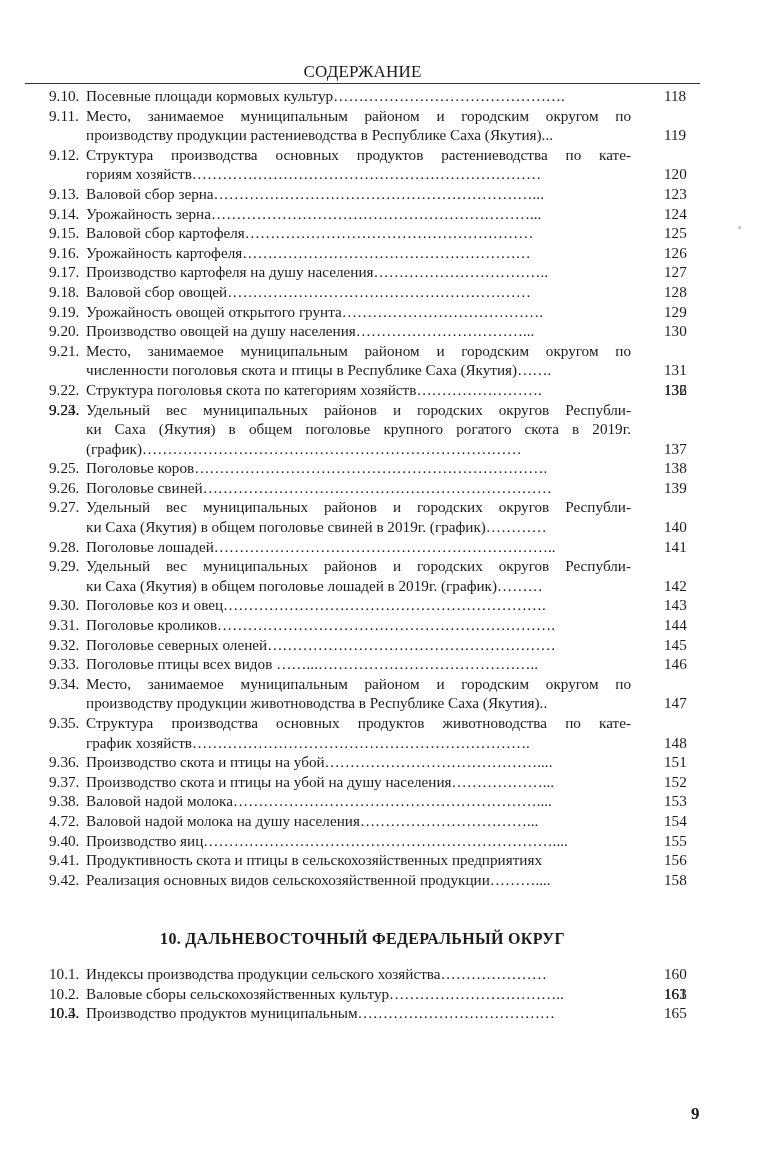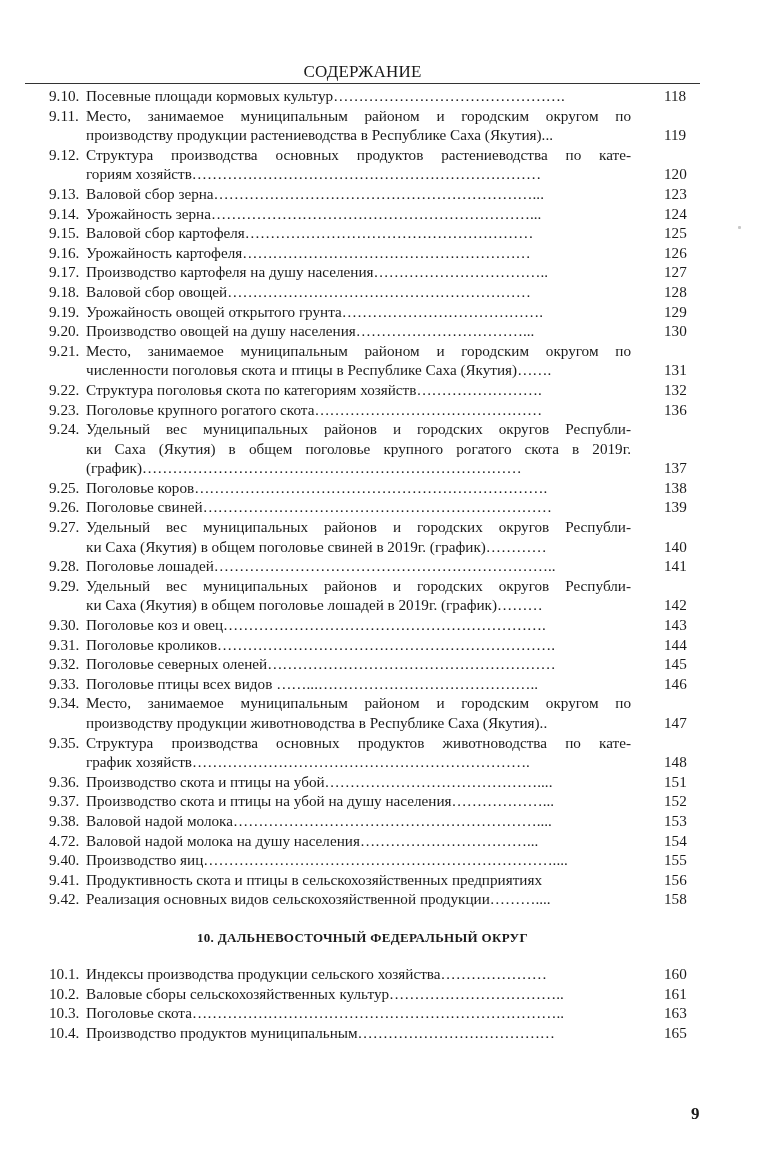--- a/index.html
+++ b/index.html
@@ -21,21 +21,21 @@
   .entry { position:relative; font-size:15.2px; line-height:19.6px; }
   .num { position:absolute; left:37px; top:0; }
   .title {
     margin-left:74px; width:545px; text-align:justify;
   }
   .line { display:block; white-space:nowrap; overflow:hidden; }
   .line.justify { text-align:justify; text-align-last:justify; white-space:normal; height:19.6px; }
   .page-no { position:absolute; left:652px; bottom:0; }
   .section-heading {
     position:absolute; left:25px; width:675px; top:930px;
-    text-align:center; font-weight:bold; font-size:13px; letter-spacing:0.3px;
+    text-align:center; font-weight:bold; font-size:16px; letter-spacing:0.3px;
   }
   .folio {
     position:absolute; left:691px; top:1104px; font-size:17px; font-weight:bold;
   }
   .speck { position:absolute; left:738px; top:226px; width:3px; height:3px; background:#c8c8c8; border-radius:1px; }
 </style>
 </head>
 <body>
 
 <div class="page">
@@ -132,23 +132,20 @@
       </div>
       <div class="entry">
         <span class="num">9.22.</span>
         <div class="title">
           <span class="line">Структура поголовья скота по категориям хозяйств…………………….</span>
         </div>
         <span class="page-no">132</span>
       </div>
       <div class="entry">
         <span class="num">9.23.</span>
-        <div class="title">
-          <span class="line">Поголовье крупного рогатого скота………………………………………</span>
-        </div>
         <span class="page-no">136</span>
       </div>
       <div class="entry">
         <span class="num">9.24.</span>
         <div class="title">
           <span class="line justify">Удельный вес муниципальных районов и городских округов Республи-</span>
           <span class="line justify">ки Саха (Якутия) в общем поголовье крупного рогатого скота в  2019г.</span>
           <span class="line">(график)…………………………………………………………………</span>
         </div>
         <span class="page-no">137</span>
@@ -297,23 +294,20 @@
       </div>
       <div class="entry">
         <span class="num">10.2.</span>
         <div class="title">
           <span class="line">Валовые сборы сельскохозяйственных культур……………………………..</span>
         </div>
         <span class="page-no">161</span>
       </div>
       <div class="entry">
         <span class="num">10.3.</span>
-        <div class="title">
-          <span class="line">Поголовье скота………………………………………………………………..</span>
-        </div>
         <span class="page-no">163</span>
       </div>
       <div class="entry">
         <span class="num">10.4.</span>
         <div class="title">
           <span class="line">Производство продуктов муниципальным…………………………………</span>
         </div>
         <span class="page-no">165</span>
       </div>
     </div>

